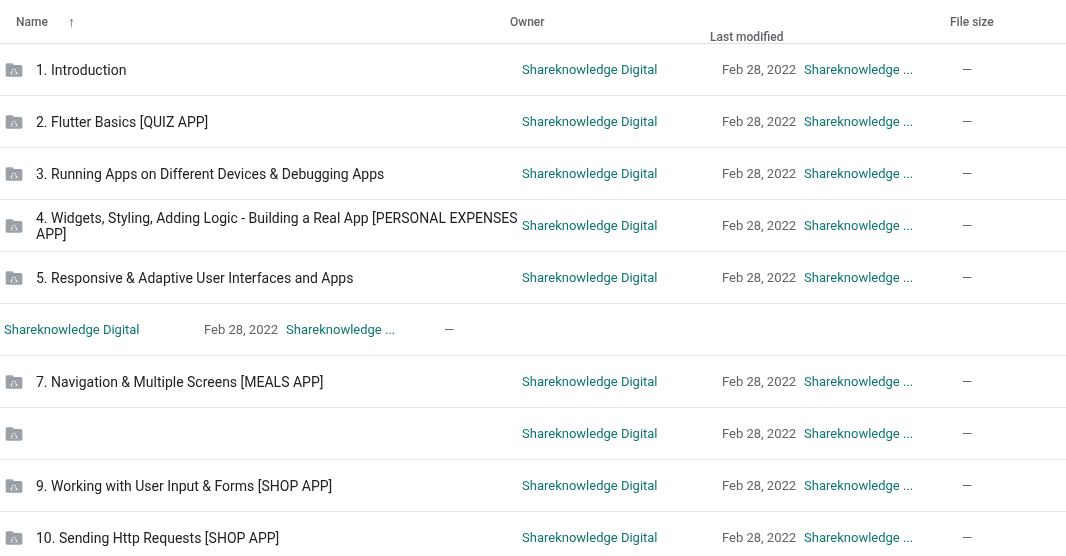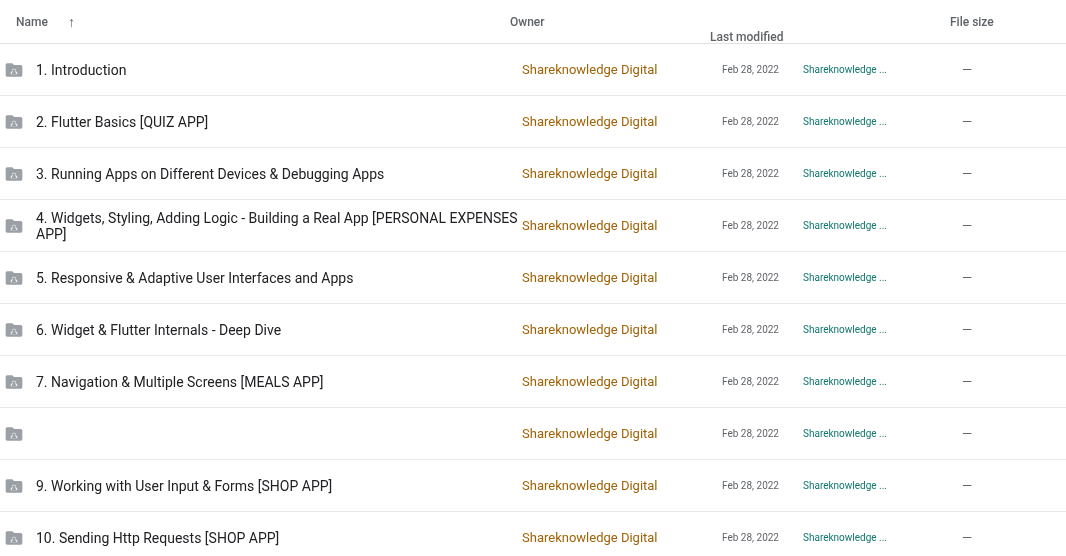--- a/index.html
+++ b/index.html
@@ -67,29 +67,29 @@
       align-items: center;
       justify-content: center;
     }
     .folder-icon svg {
       width: 20px;
       height: 20px;
     }
     .row-owner {
       width: 200px;
       font-size: 13px;
-      color: #a16207;
+      color: #0f766e;
     }
     .row-modified {
       width: 240px;
-      font-size: 10px;
+      font-size: 13px;
       color: #5f6368;
       display: flex;
       align-items: flex-start;
-      gap: 24px;
+      gap: 8px;
     }
     .modified-date {
       white-space: nowrap;
     }
     .modified-user {
       color: #0f766e;
       overflow: hidden;
       text-overflow: ellipsis;
       white-space: nowrap;
       max-width: 110px;
@@ -209,32 +209,20 @@
       <span>5. Responsive &amp; Adaptive User Interfaces and Apps</span>
     </div>
     <div class="row-owner">Shareknowledge Digital</div>
     <div class="row-modified">
       <span class="modified-date">Feb 28, 2022</span>
       <span class="modified-user">Shareknowledge ...</span>
     </div>
     <div class="row-size">—</div>
   </div>
       <div class="table-row">
-    <div class="row-name">
-      <div class="folder-icon">
-        <svg viewBox="0 0 24 24" fill="none">
-          <path d="M20 6h-8l-2-2H4c-1.1 0-2 .9-2 2v12c0 1.1.9 2 2 2h16c1.1 0 2-.9 2-2V8c0-1.1-.9-2-2-2z" fill="#9aa0a6"></path>
-          <circle cx="12" cy="13" r="2.5" fill="#fff"></circle>
-          <path d="M8 17c0-2.2 1.8-4 4-4s4 1.8 4 4" fill="#fff" stroke="#fff" stroke-width="0.3"></path>
-          <circle cx="12" cy="13" r="2" fill="#9aa0a6"></circle>
-          <path d="M9 17c0-1.66 1.34-3 3-3s3 1.34 3 3" fill="#9aa0a6"></path>
-        </svg>
-      </div>
-      <span>6. Widget &amp; Flutter Internals - Deep Dive</span>
-    </div>
     <div class="row-owner">Shareknowledge Digital</div>
     <div class="row-modified">
       <span class="modified-date">Feb 28, 2022</span>
       <span class="modified-user">Shareknowledge ...</span>
     </div>
     <div class="row-size">—</div>
   </div>
       <div class="table-row">
     <div class="row-name">
       <div class="folder-icon">

